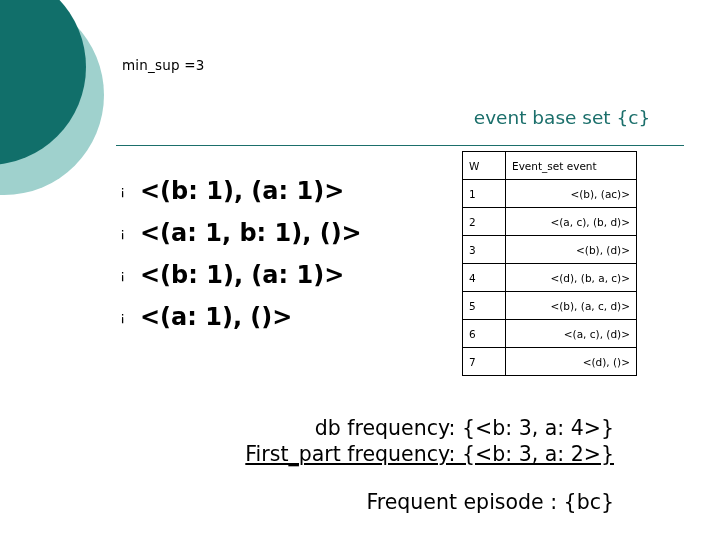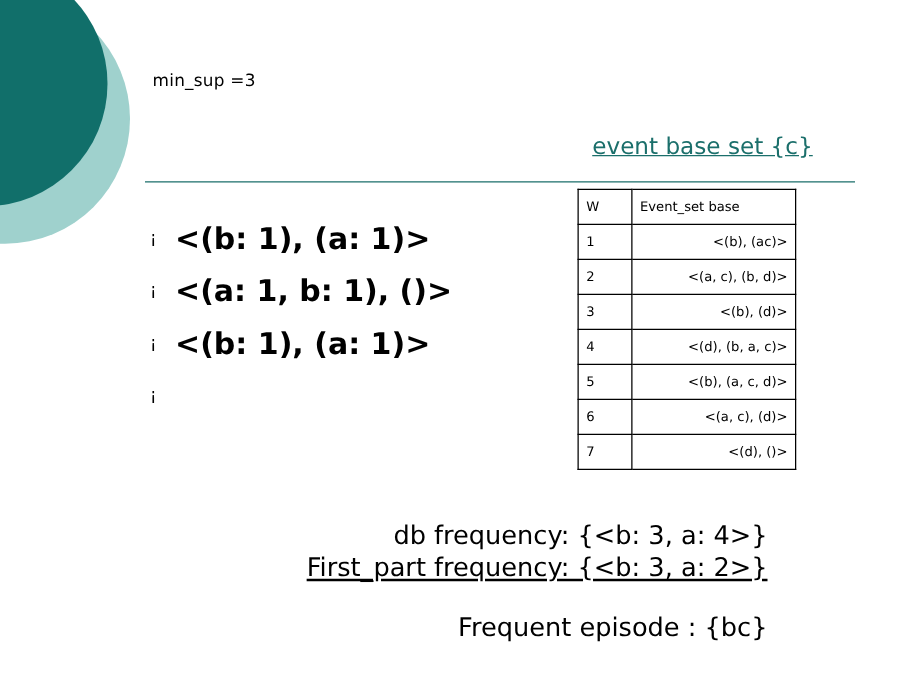--- a/index.html
+++ b/index.html
@@ -71,21 +71,20 @@
 
   .eventbase {
     position: absolute;
     left: 440px;
     top: 84px;
     width: 244px;
     text-align: center;
     font-size: 18.5px;
     color: #1b6f6b;
     line-height: 1.18;
-    text-decoration: underline;
   }
 
   
   .bullet-list {
     position: absolute;
     left: 118px;
     top: 148px;
     width: 320px;
   }
   .bullet-row {
@@ -193,29 +192,30 @@
     <div class="bullet-row">
       <span class="bullet-mark">¡</span>
       <span class="bullet-text">&lt;(a: 1, b: 1), ()&gt;</span>
     </div>
     <div class="bullet-row">
       <span class="bullet-mark">¡</span>
       <span class="bullet-text">&lt;(b: 1), (a: 1)&gt;</span>
     </div>
     <div class="bullet-row">
       <span class="bullet-mark">¡</span>
+      <span class="bullet-text">&lt;(a: 1), ()&gt;</span>
     </div>
   </div>
 
   <div class="table-wrap">
     <table class="ws-table">
       <thead>
         <tr>
           <th class="col-w">W</th>
-          <th class="col-pairs">Event_set base</th>
+          <th class="col-pairs">Event_set event</th>
         </tr>
       </thead>
       <tbody>
         <tr>
           <td class="col-w">1</td>
           <td class="col-pairs">&lt;(b), (ac)&gt;</td>
         </tr>
         <tr>
           <td class="col-w">2</td>
           <td class="col-pairs">&lt;(a, c), (b, d)&gt;</td>

